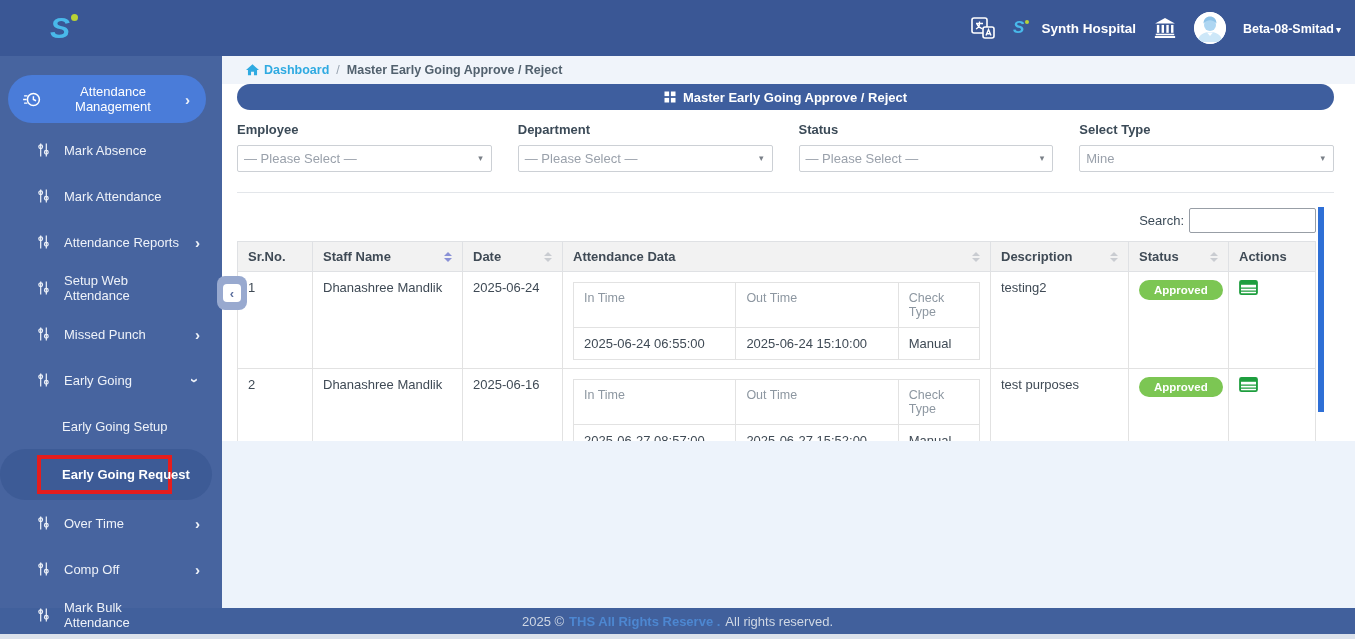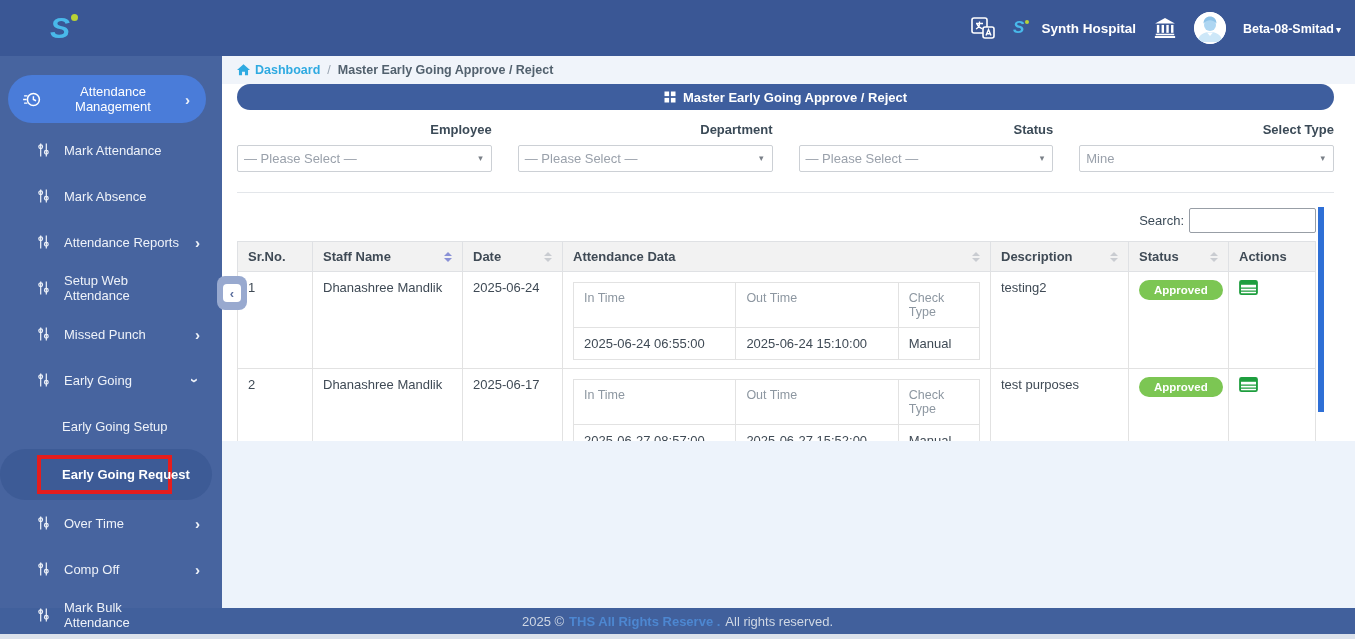--- a/index.html
+++ b/index.html
@@ -38,27 +38,27 @@
   .sub-active .redbox { position:absolute; left:37px; top:6px; width:135px; height:39px; border:4px solid #e51d1d; }
   .sub-active .lbl { position:relative; padding-left:62px; color:#fff; font-size:13px; font-weight:bold; }
 
   
   #collapse-tab { position:absolute; left:217px; top:276px; width:30px; height:34px; background:#98a9cf; border-radius:8px; z-index:5; display:flex; align-items:center; justify-content:center; cursor:pointer; }
   #collapse-tab .sq { width:18px; height:18px; background:#fff; border-radius:4px; display:flex; align-items:center; justify-content:center; color:#5b6f9e; font-size:13px; font-weight:bold; line-height:1; }
 
   
   #main { position:absolute; left:222px; top:56px; width:1133px; height:552px; }
   #card { position:absolute; left:0; top:0; width:1133px; height:385px; background:#fff; overflow:hidden; }
-  #breadcrumb { height:28px; background:#f0f4fa; display:flex; align-items:center; padding-left:15px; gap:7px; font-size:12.5px; }
+  #breadcrumb { height:28px; background:#f0f4fa; display:flex; align-items:center; padding-left:24px; gap:7px; font-size:12.5px; }
   #breadcrumb .home-link { color:#2faae1; font-weight:bold; display:flex; align-items:center; gap:5px; cursor:pointer; }
   #breadcrumb .sep { color:#9aa5b1; }
   #breadcrumb .current { color:#52616e; font-weight:bold; }
   #titlebar { margin:0 21px 0 15px; height:26px; border-radius:13px; background:#3e5e9e; color:#fff; display:flex; align-items:center; justify-content:center; gap:7px; font-size:13px; font-weight:bold; }
   #filters { display:flex; gap:26px; padding:12px 21px 0 15px; }
-  .fcol { flex:1;text-align:right; }
+  .fcol { flex:1; }
   .fcol .flabel { font-size:13px; font-weight:bold; color:#3b4a57; margin-bottom:8px; }
   .select-box { position:relative; height:27px; border:1px solid #ccd0d5; border-radius:2px; display:flex; align-items:center; padding:0 22px 0 6px; font-size:13px; color:#9aa1ab; background:#fff; cursor:pointer; }
   .select-box .sel-caret { position:absolute; right:8px; top:7px; color:#7a8088; font-size:9px; }
   #divider { margin:20px 21px 0 15px; border-top:1px solid #e3e6ea; }
   #search-row { display:flex; justify-content:flex-end; align-items:center; gap:5px; padding:15px 39px 8px 0; }
   #search-row .slabel { font-size:13px; font-weight:normal; color:#3b4a57; }
   #search-input { width:127px; height:25px; border:1px solid #989ea6; border-radius:2px; outline:none; font-size:13px; padding:0 6px; font-family:"Liberation Sans",sans-serif; }
 
   
   #grid { margin:0 0 0 15px; width:1078px; border-collapse:collapse; font-size:13px; color:#3f4a55; table-layout:fixed; }
@@ -144,32 +144,32 @@
   </div>
 
   <div class="nav-item">
     <span class="icon">
         <svg width="15" height="16" viewBox="0 0 16 16">
           <path d="M5 1v14M11 1v14" stroke="#eef2f9" stroke-width="1.3"></path>
           <circle cx="5" cy="4.6" r="2" fill="none" stroke="#eef2f9" stroke-width="1.3"></circle>
           <circle cx="11" cy="10.4" r="2" fill="none" stroke="#eef2f9" stroke-width="1.3"></circle>
         </svg>
       </span>
+    <span class="lbl">Mark Absence</span>
+    <span class="chev"></span>
+  </div>
+  <div class="nav-item">
+    <span class="icon">
+        <svg width="15" height="16" viewBox="0 0 16 16">
+          <path d="M5 1v14M11 1v14" stroke="#eef2f9" stroke-width="1.3"></path>
+          <circle cx="5" cy="4.6" r="2" fill="none" stroke="#eef2f9" stroke-width="1.3"></circle>
+          <circle cx="11" cy="10.4" r="2" fill="none" stroke="#eef2f9" stroke-width="1.3"></circle>
+        </svg>
+      </span>
     <span class="lbl">Mark Attendance</span>
-    <span class="chev"></span>
-  </div>
-  <div class="nav-item">
-    <span class="icon">
-        <svg width="15" height="16" viewBox="0 0 16 16">
-          <path d="M5 1v14M11 1v14" stroke="#eef2f9" stroke-width="1.3"></path>
-          <circle cx="5" cy="4.6" r="2" fill="none" stroke="#eef2f9" stroke-width="1.3"></circle>
-          <circle cx="11" cy="10.4" r="2" fill="none" stroke="#eef2f9" stroke-width="1.3"></circle>
-        </svg>
-      </span>
-    <span class="lbl">Mark Absence</span>
     <span class="chev"></span>
   </div>
   <div class="nav-item">
     <span class="icon">
         <svg width="15" height="16" viewBox="0 0 16 16">
           <path d="M5 1v14M11 1v14" stroke="#eef2f9" stroke-width="1.3"></path>
           <circle cx="5" cy="4.6" r="2" fill="none" stroke="#eef2f9" stroke-width="1.3"></circle>
           <circle cx="11" cy="10.4" r="2" fill="none" stroke="#eef2f9" stroke-width="1.3"></circle>
         </svg>
       </span>
@@ -388,21 +388,21 @@
           <td><span class="badge">Approved</span></td>
           <td><span class="action-btn"><svg width="19" height="15" viewBox="0 0 20 16">
                   <rect x="1" y="1" width="18" height="14" rx="1.5" fill="#fff" stroke="#1e9e3e" stroke-width="2"></rect>
                   <rect x="1.5" y="1.5" width="17" height="3.6" fill="#1e9e3e"></rect>
                   <path d="M2 8.6h16M2 11.8h16" stroke="#1e9e3e" stroke-width="1.4"></path>
                 </svg></span></td>
         </tr>
         <tr style="height:82px;">
           <td>2</td>
           <td>Dhanashree Mandlik</td>
-          <td>2025-06-17</td>
+          <td>2025-06-16</td>
           <td>
             <table class="att-table">
               <colgroup>
                   <col style="width:40%">
                   <col style="width:40%">
                   <col style="width:20%">
                 </colgroup>
               <tbody>
                   <tr class="hd">
                     <td>In Time</td>

